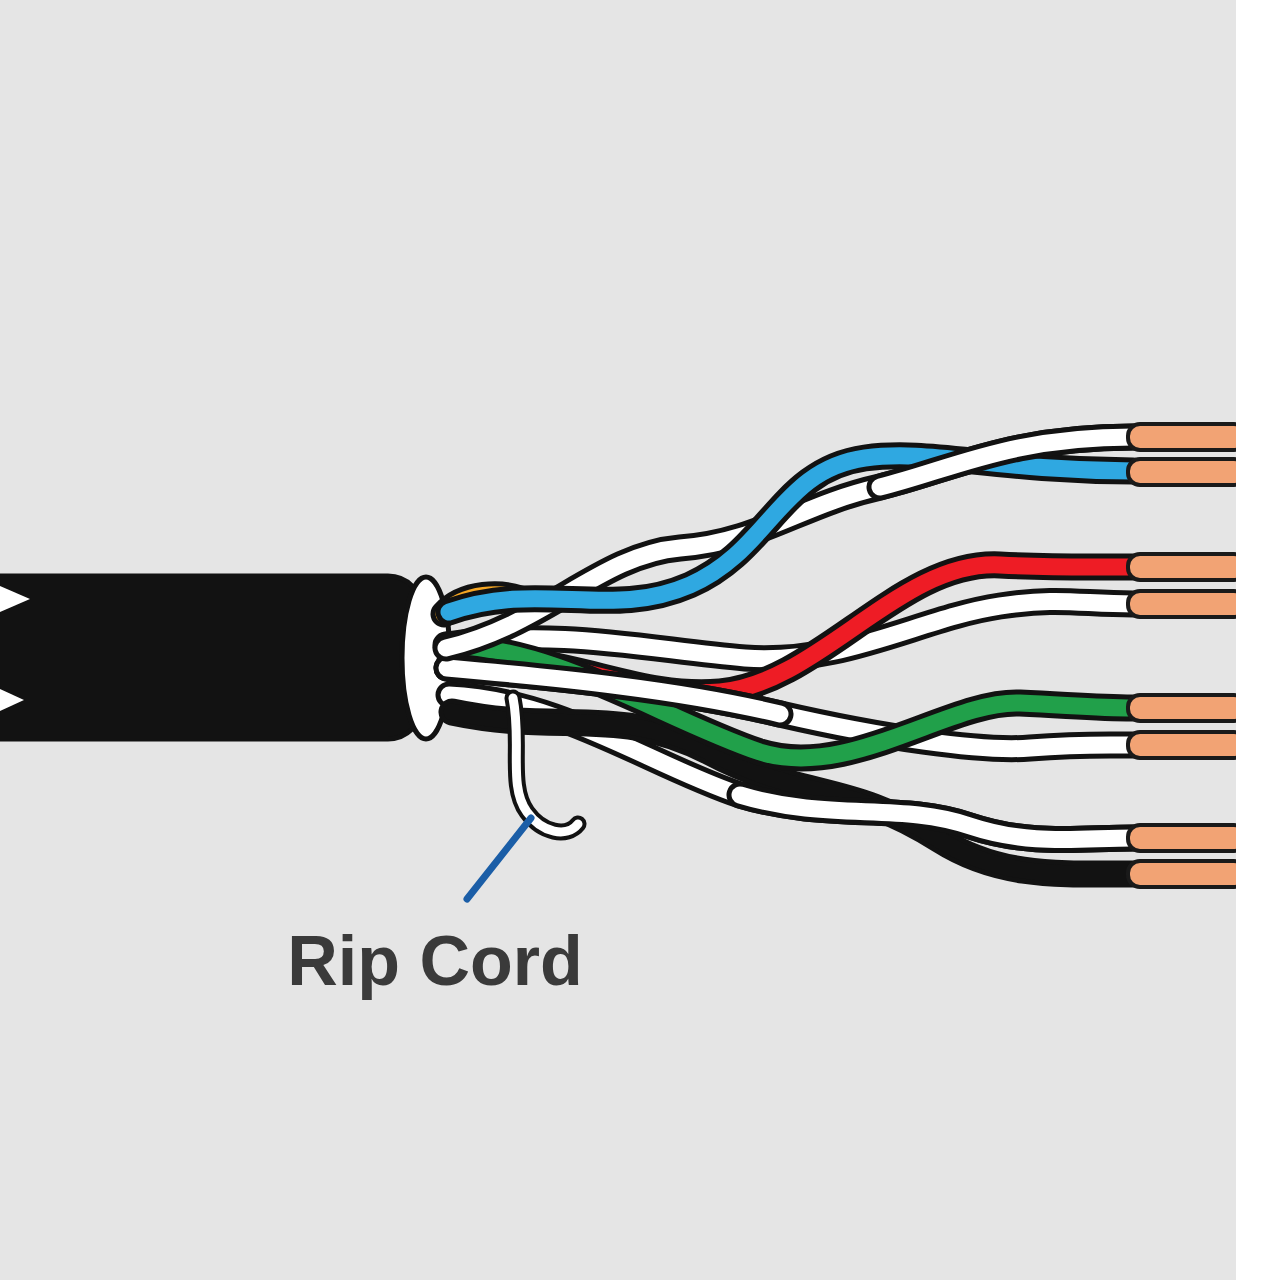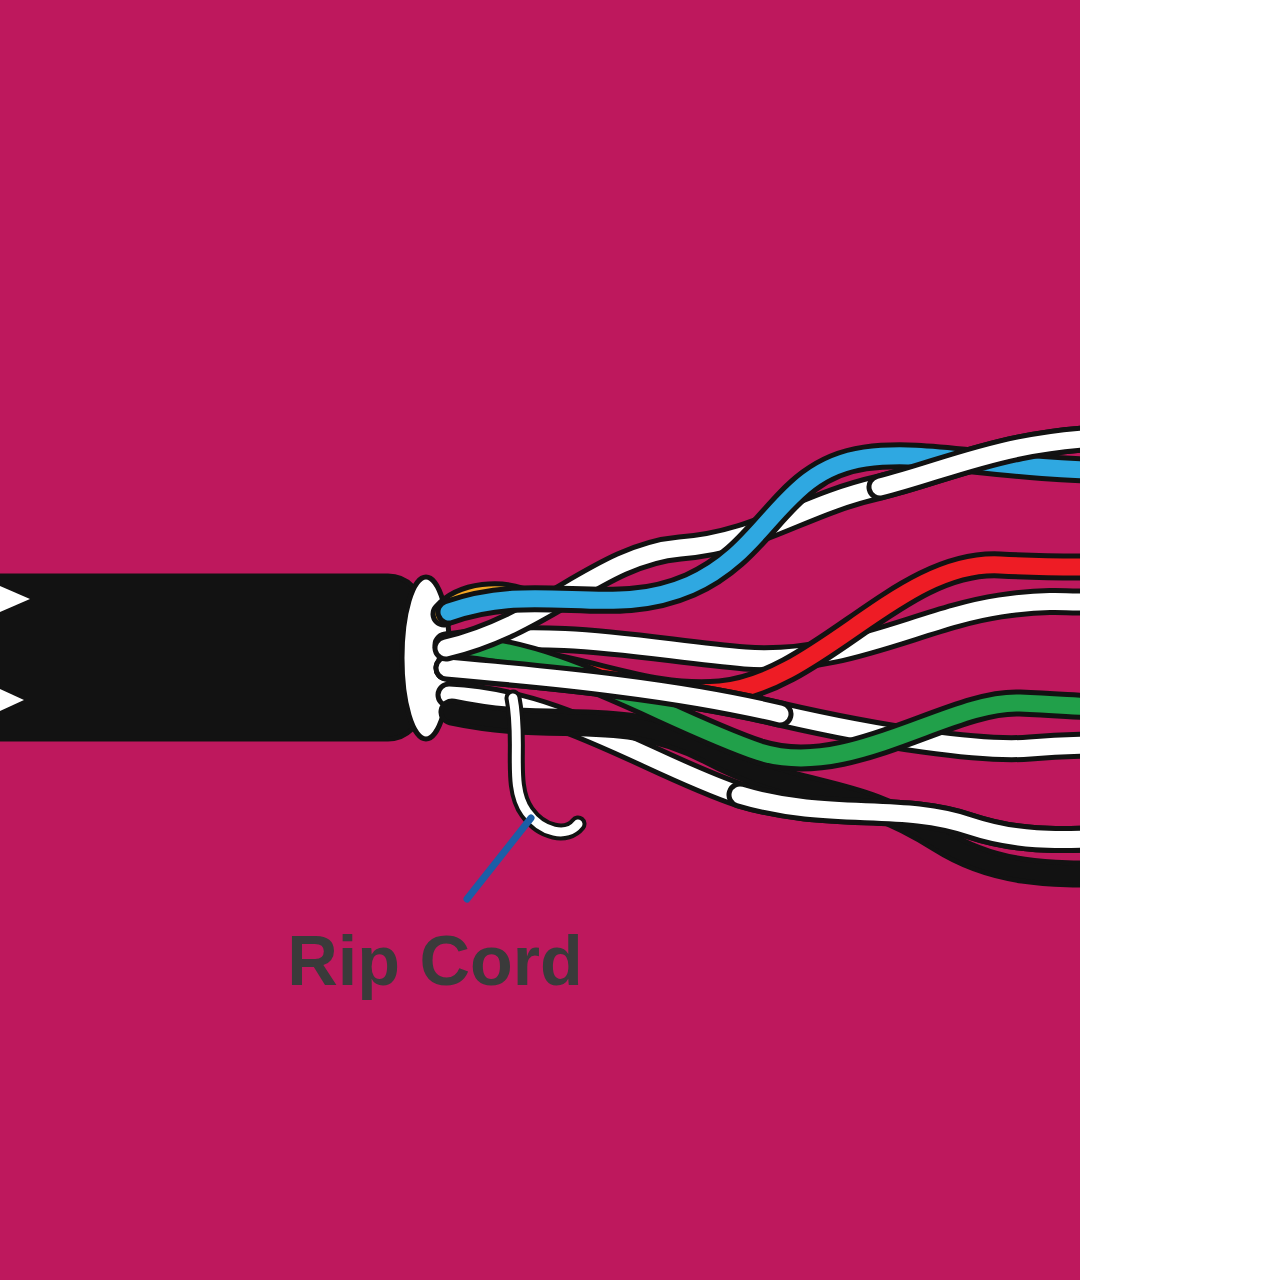--- a/index.html
+++ b/index.html
@@ -1,16 +1,16 @@
 <!DOCTYPE html>
 <html><head>
 <meta charset="utf-8">
 <style>
   html,body{margin:0;padding:0;background:#ffffff;}
-  .stage{width:1080px;height:1280px;position:relative;background:#be185d;overflow:hidden;}
+  .stage{width:1236px;height:1280px;position:relative;background:#e5e5e5;overflow:hidden;}
   svg{display:block;}
   .wire-out{fill:none;stroke:#121212;stroke-width:27;stroke-linecap:round;}
   .wire-in{fill:none;stroke-width:17;stroke-linecap:round;}
   .white-in{stroke:#ffffff;}
   .cord-out{fill:none;stroke:#121212;stroke-width:17;stroke-linecap:round;}
   .cord-in{fill:none;stroke:#ffffff;stroke-width:9;stroke-linecap:round;}
   .copper{stroke:#1a1a1a;stroke-width:4;}
   .rim{fill:#ffffff;stroke:#121212;stroke-width:5;}
   .jacket{stroke:#121212;stroke-width:5;}
   .pointer{fill:none;stroke-width:7;stroke-linecap:round;}

